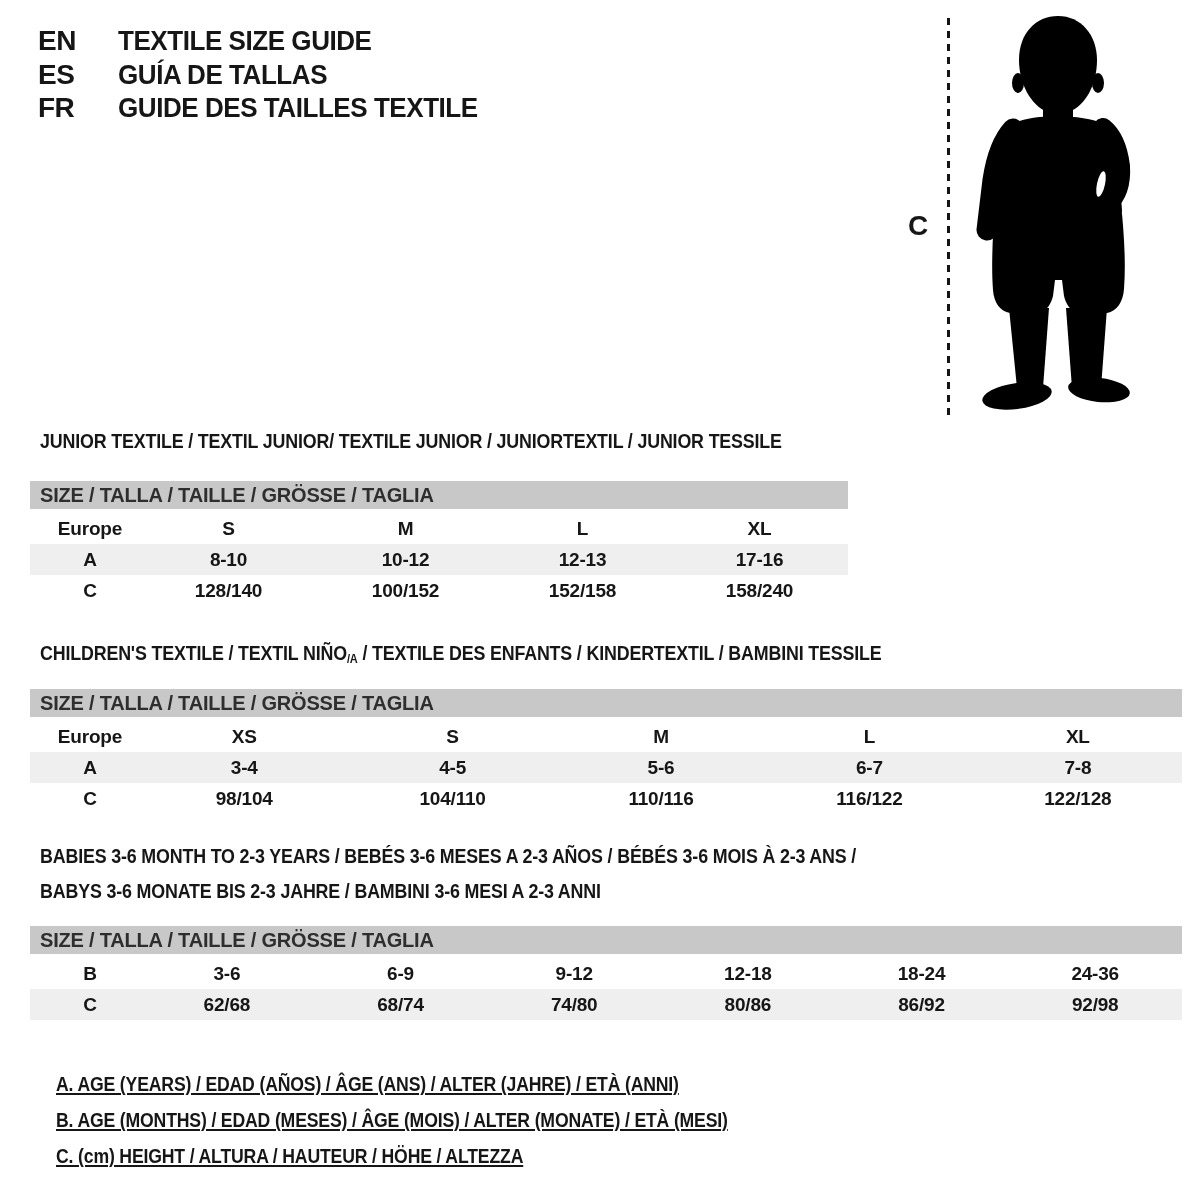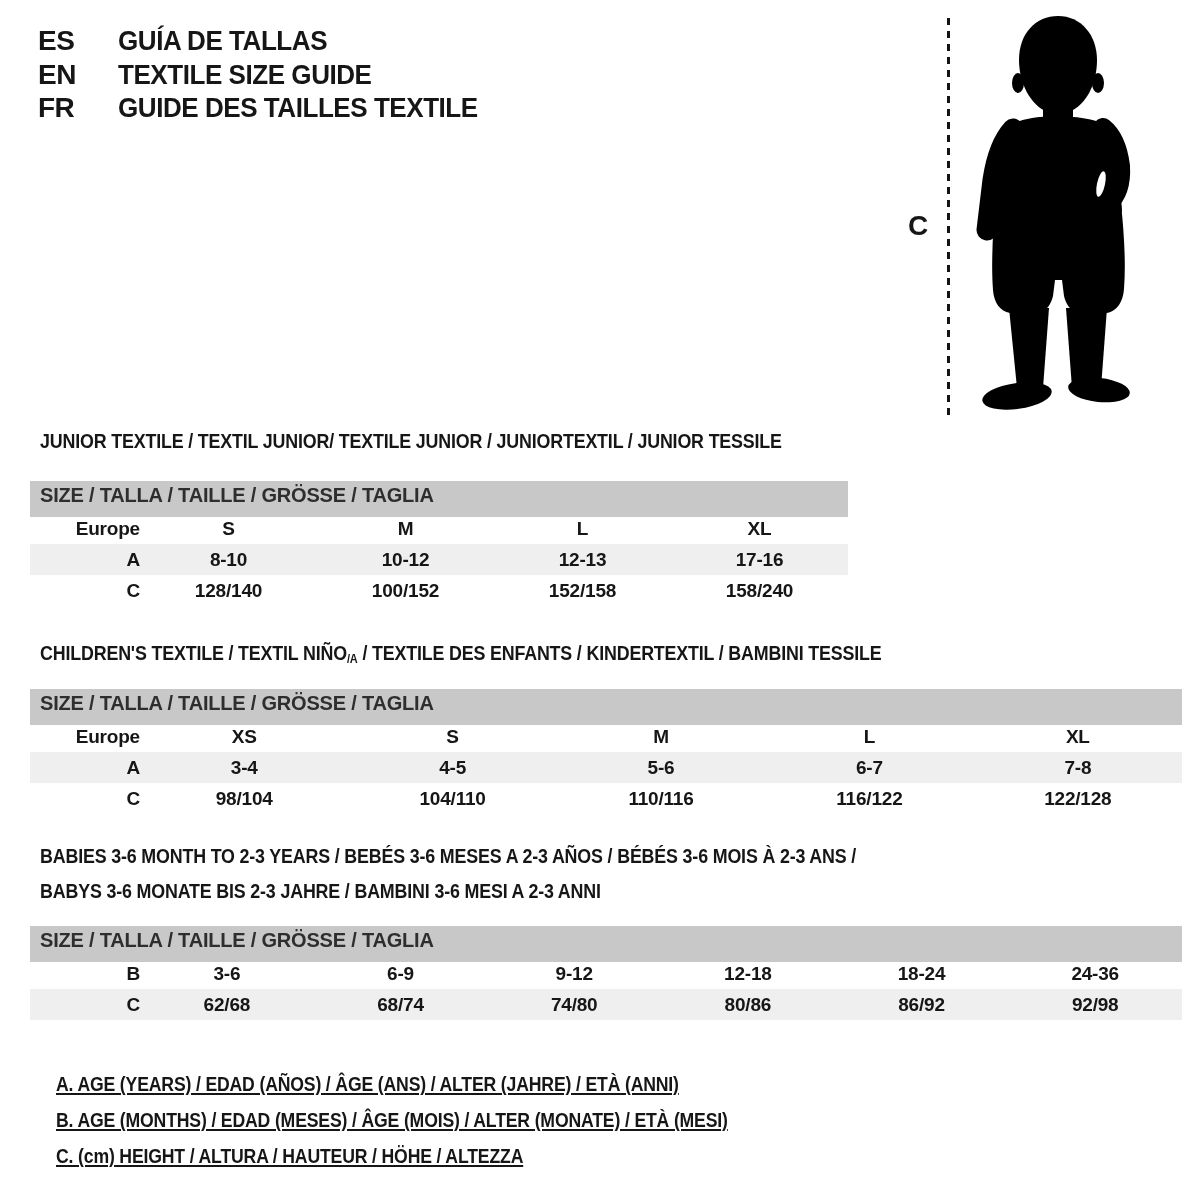--- a/index.html
+++ b/index.html
@@ -37,49 +37,49 @@
 
   
   .sec-title{
     position:absolute;left:40px;font-size:21px;font-weight:700;white-space:nowrap;
     transform:scaleX(0.85);transform-origin:left top;letter-spacing:-0.2px;
   }
   .sec-title .sub{font-size:13px;vertical-align:-3px;}
   .sec-title.two-line{line-height:35px;}
 
   .size-bar{
-    position:absolute;left:30px;height:36px;background:var(--bar-bg);
+    position:absolute;left:30px;height:28px;background:var(--bar-bg);
     font-size:20px;font-weight:700;color:var(--bar-text);
     line-height:28px;padding-left:10px;white-space:nowrap;letter-spacing:-0.2px;
   }
 
   .size-table{position:absolute;left:30px;}
   .trow{display:flex;height:31px;align-items:center;font-size:19px;font-weight:700;letter-spacing:-0.2px;}
   .trow.shaded{background:var(--stripe-bg);}
-  .tlabel{width:110px;padding-left:10px;text-align:right;}
+  .tlabel{width:110px;padding-left:10px;text-align:center;}
   .tcell{flex:1;text-align:center;}
 
   
   .legend{position:absolute;left:56px;top:1066px;text-decoration:underline;}
   .legend-line{
     font-size:21px;font-weight:700;line-height:36px;white-space:nowrap;
     transform:scaleX(0.84);transform-origin:left center;letter-spacing:-0.2px;
   }
 </style>
 </head>
 <body>
 
 <div class="lang-list">
   <div class="lang-row">
+    <span class="lang-code">EN</span>
+    <span class="lang-label">TEXTILE SIZE GUIDE</span>
+  </div>
+  <div class="lang-row">
     <span class="lang-code">ES</span>
     <span class="lang-label">GUÍA DE TALLAS</span>
-  </div>
-  <div class="lang-row">
-    <span class="lang-code">EN</span>
-    <span class="lang-label">TEXTILE SIZE GUIDE</span>
   </div>
   <div class="lang-row">
     <span class="lang-code">FR</span>
     <span class="lang-label">GUIDE DES TAILLES TEXTILE</span>
   </div>
 </div>
 
 <div class="figure">
   <div class="measure-label">C</div>
   <div class="measure-line"></div>

